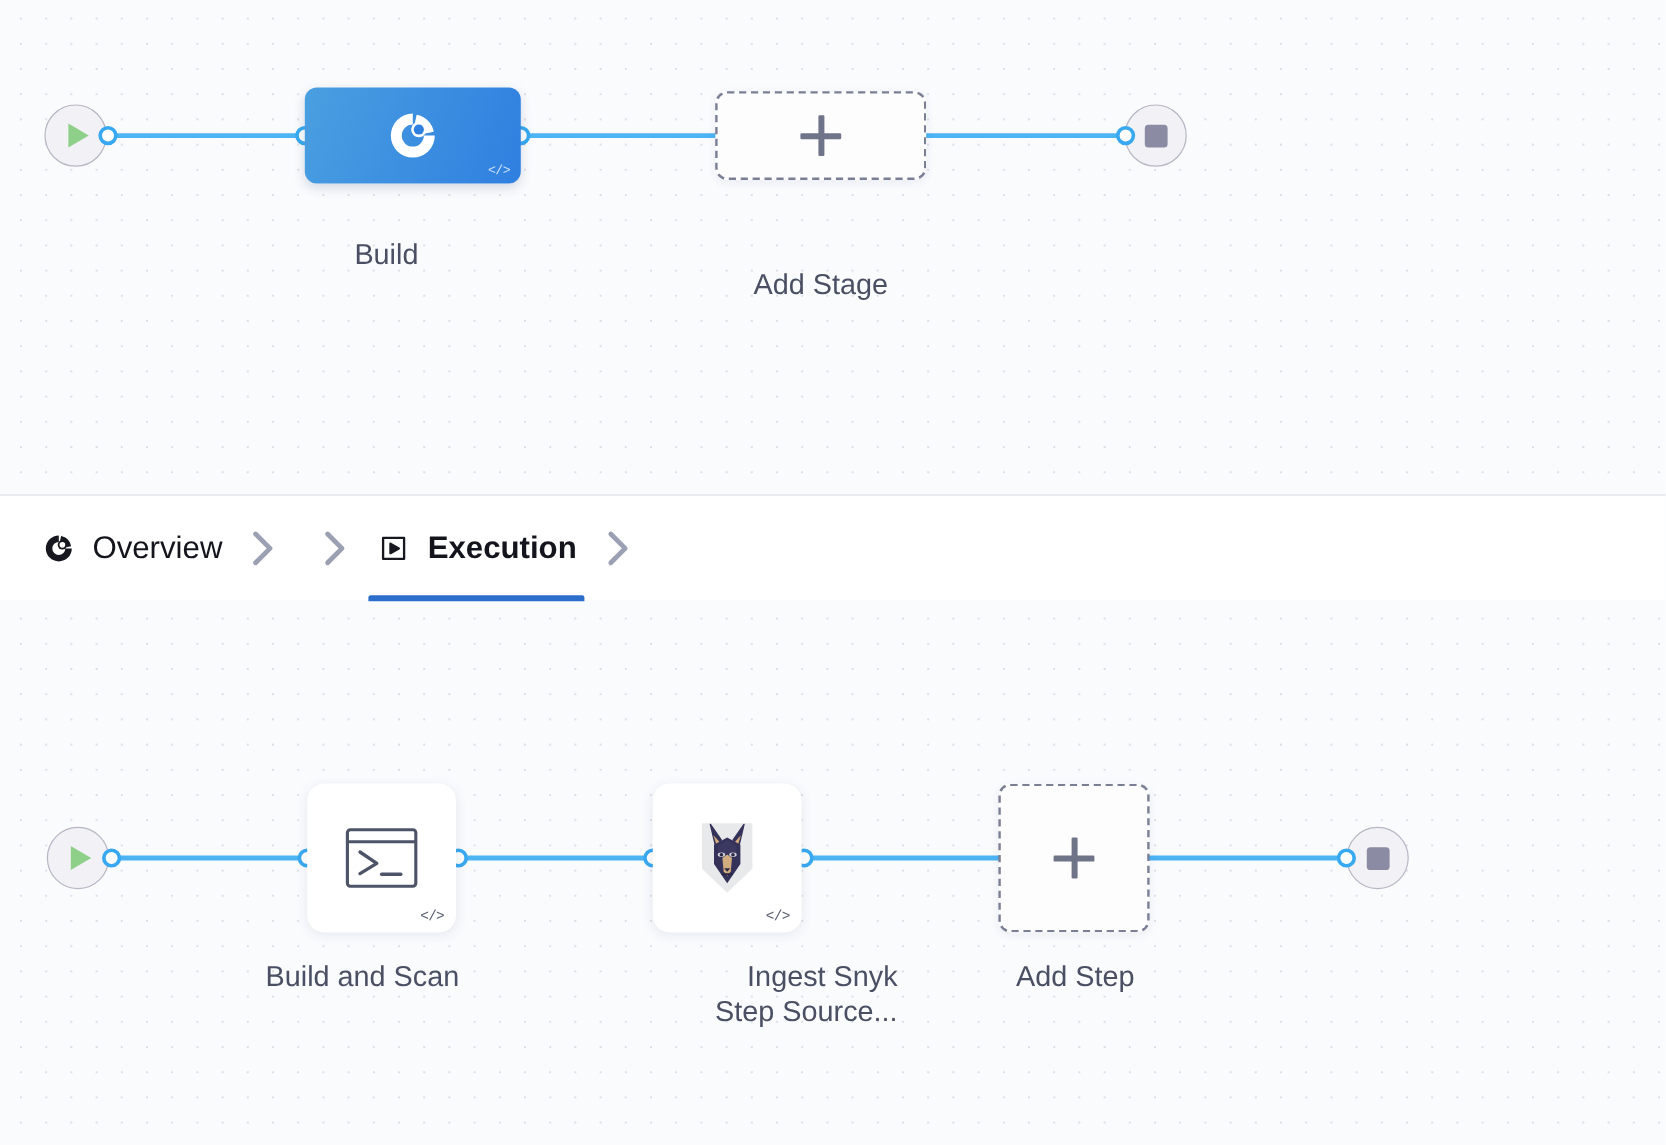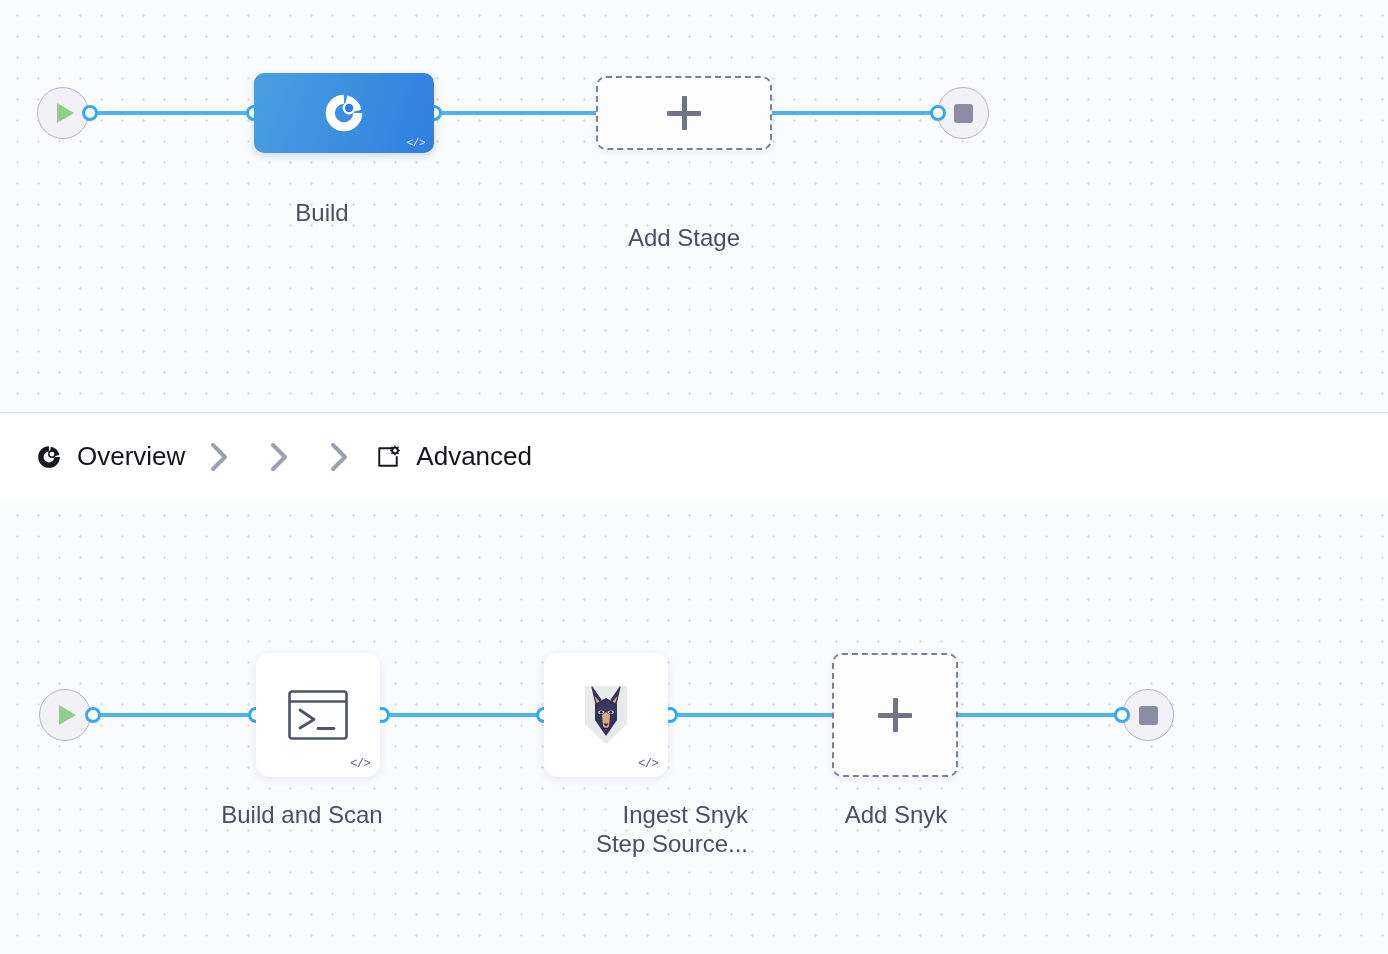--- a/index.html
+++ b/index.html
@@ -269,37 +269,36 @@
         </svg>
     </span>
 
 
     <span class="chev">
       <svg width="22" height="32" viewBox="0 0 22 32">
           <path d="M5 4 L17 16 L5 28" fill="none" stroke="#9ba0b3" stroke-width="4" stroke-linecap="round" stroke-linejoin="round"></path>
         </svg>
     </span>
 
+    <div class="tab active">
+      <span class="tab-icon">
+        <svg width="28" height="28" viewBox="0 0 32 32" fill="none" stroke="#17181f" stroke-width="2.2" stroke-linecap="round" stroke-linejoin="round">
+          <path d="M26 6 L26 26 L6 26 L6 6 L26 6"></path>
+          <path d="M13 11.5 L21 16 L13 20.5 Z" fill="#17181f"></path>
+        </svg>
+      </span>
+      <span class="tab-label">Execution</span>
+    </div>
 
     <span class="chev">
       <svg width="22" height="32" viewBox="0 0 22 32">
           <path d="M5 4 L17 16 L5 28" fill="none" stroke="#9ba0b3" stroke-width="4" stroke-linecap="round" stroke-linejoin="round"></path>
         </svg>
     </span>
 
-    <div class="tab">
-      <span class="tab-icon">
-        <svg width="28" height="28" viewBox="0 0 32 32" fill="none" stroke="#17181f" stroke-width="2.2" stroke-linecap="round" stroke-linejoin="round">
-          <path d="M20 6 L6 6 L6 26 L26 26 L26 16"></path>
-          <circle cx="24" cy="8.5" r="3.2" fill="none"></circle>
-          <path d="M24 3.6 L24 5.1 M24 11.9 L24 13.4 M19.1 8.5 L20.6 8.5 M27.4 8.5 L28.9 8.5 M20.5 5 L21.6 6.1 M26.4 10.9 L27.5 12 M27.5 5 L26.4 6.1 M21.6 10.9 L20.5 12" stroke-width="1.8"></path>
-        </svg>
-      </span>
-      <span class="tab-label">Advanced</span>
-    </div>
   </div>
 
   <div class="canvas steps">
 
     <div class="rail" style="left:88px;  top:213px; width:178px;"></div>
     <div class="rail" style="left:376px; top:213px; width:178px;"></div>
     <div class="rail" style="left:664px; top:213px; width:180px;"></div>
     <div class="rail" style="left:950px; top:213px; width:182px;"></div>
 
     <div class="terminator" style="left:39px; top:189px;">
@@ -344,21 +343,21 @@
     <div class="dotjoint" style="left:536px; top:207px;"></div>
     <div class="dotjoint" style="left:662px; top:207px;"></div>
     <div class="caption" style="left:508px; top:300px; width:240px;text-align:right;">
       <div>Ingest Snyk</div>
       <div>Step Source...</div>
     </div>
 
     <div class="add-node" style="left:832px; top:153px; width:126px; height:124px;">
       <div class="plus"></div>
     </div>
-    <div class="caption" style="left:786px; top:300px; width:220px;">Add Snyk</div>
+    <div class="caption" style="left:786px; top:300px; width:220px;">Add Step</div>
 
     <div class="terminator" style="left:1122px; top:189px;">
       <div class="stop-sq"></div>
     </div>
     <div class="dotjoint" style="left:1114px; top:207px;"></div>
   </div>
 
 </div>
 
 </body></html>

